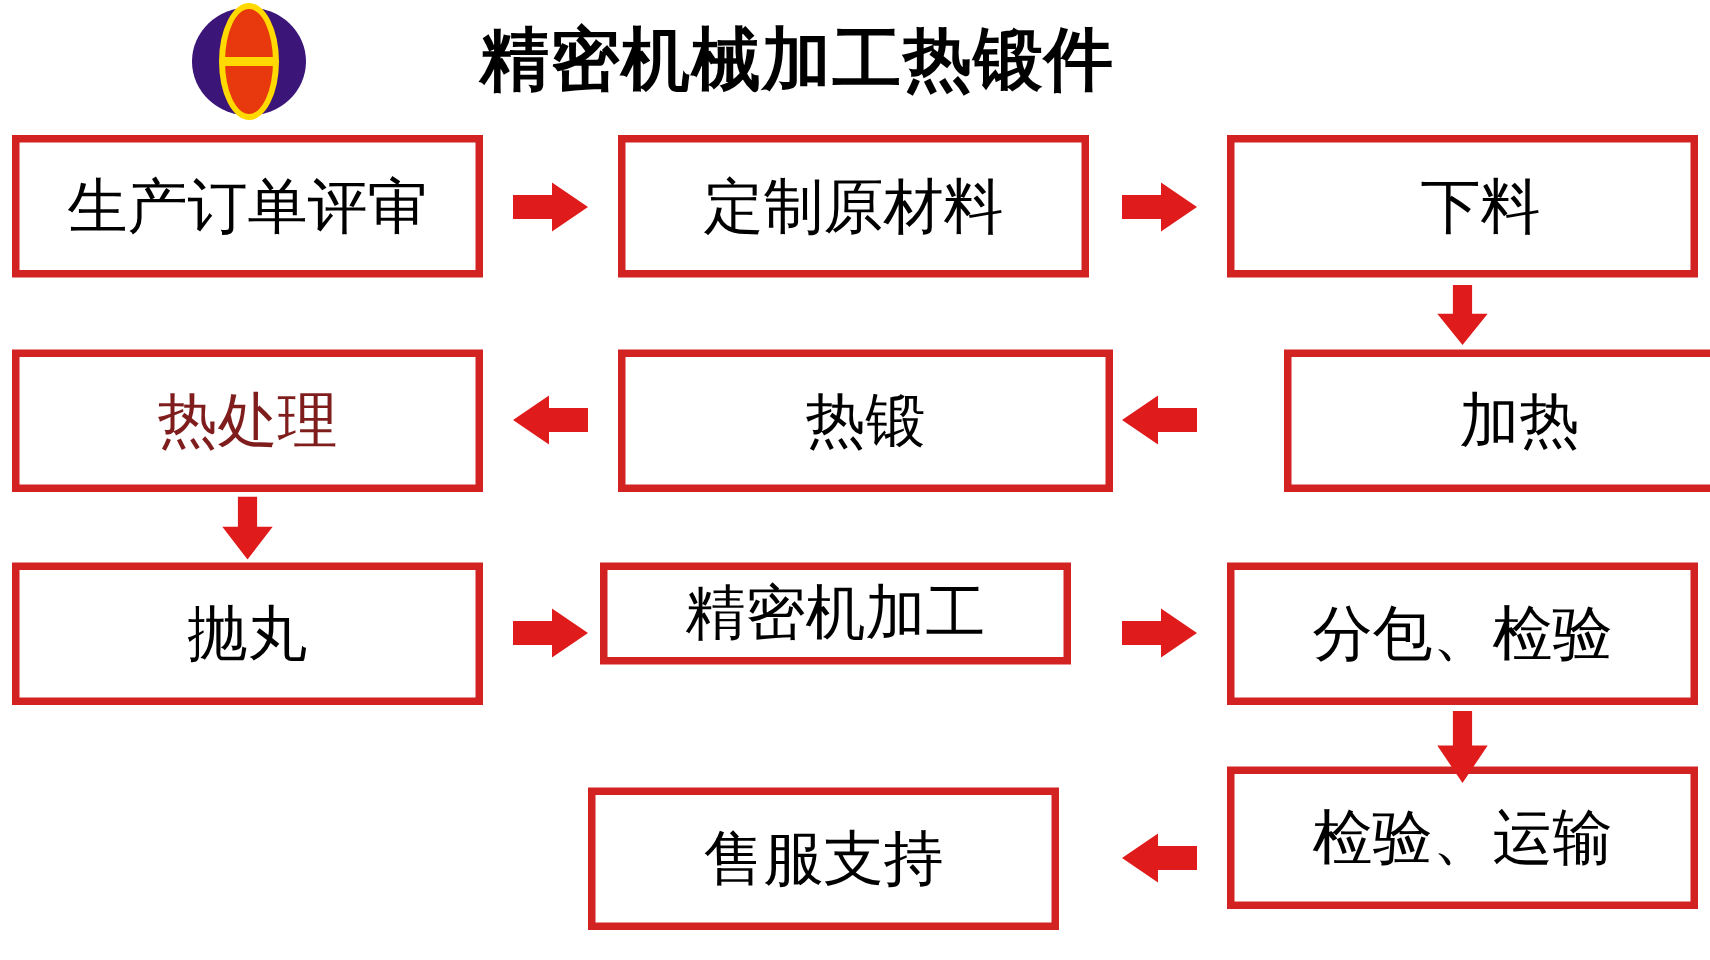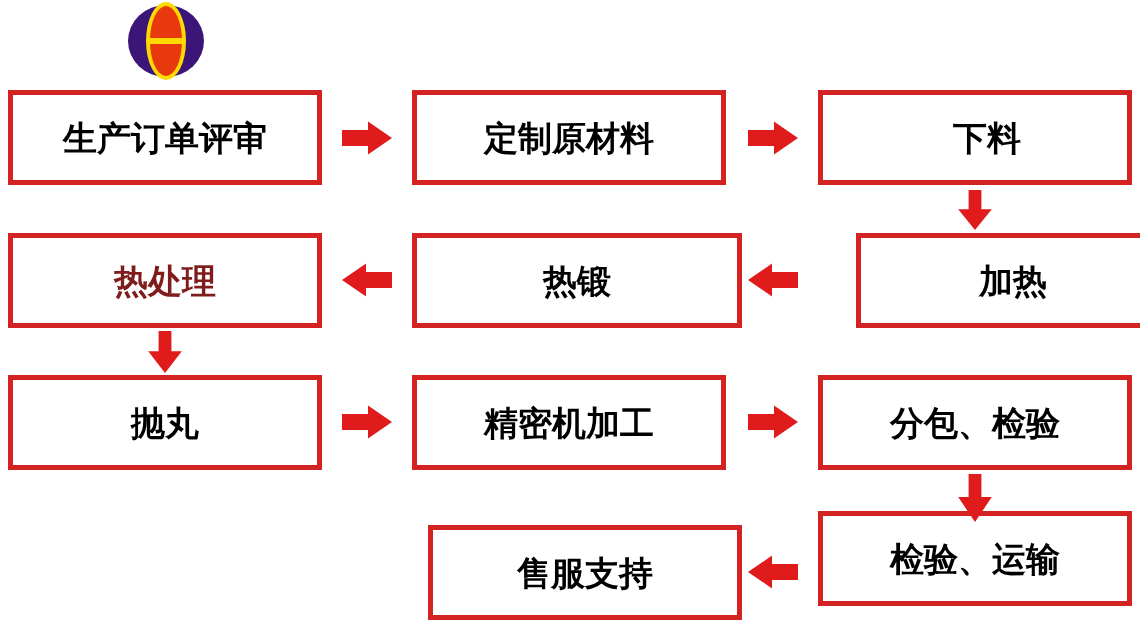--- a/index.html
+++ b/index.html
@@ -71,22 +71,22 @@
   .node {
     position: absolute;
     box-sizing: border-box;
     border: 5px solid #d32222;
     background: #ffffff;
     display: flex;
     align-items: center;
     justify-content: center;
   }
   .node-label {
-    font-size: 34px;
-    font-weight: 700;
+    font-size: 40px;
+    font-weight: 400;
     color: #000000;
     white-space: nowrap;
     line-height: 1;
   }
 
   
   .arrow {
     position: absolute;
   }
   .arrow svg { display: block; }
@@ -95,20 +95,21 @@
 <body>
 
 <div id="page">
 
   <div class="logo">
     <div class="outer"></div>
     <div class="inner"></div>
     <div class="bar"></div>
   </div>
 
+  <div class="page-title">精密机械加工热锻件</div>
 
   <div id="flow-layer">
       <div class="node" style="left: 8px; top: 90px; width: 314px; height: 95px; border-color: rgb(211, 34, 34);">
         <span class="node-label" style="color: rgb(0, 0, 0);">生产订单评审</span>
       </div>
       <div class="node" style="left: 412px; top: 90px; width: 314px; height: 95px; border-color: rgb(211, 34, 34);">
         <span class="node-label" style="color: rgb(0, 0, 0);">定制原材料</span>
       </div>
       <div class="node" style="left: 818px; top: 90px; width: 314px; height: 95px; border-color: rgb(211, 34, 34); padding-left: 24px;">
         <span class="node-label" style="color: rgb(0, 0, 0);">下料</span>
@@ -118,27 +119,27 @@
       </div>
       <div class="node" style="left: 412px; top: 233px; width: 330px; height: 95px; border-color: rgb(211, 34, 34);">
         <span class="node-label" style="color: rgb(0, 0, 0);">热锻</span>
       </div>
       <div class="node" style="left: 818px; top: 233px; width: 314px; height: 95px; border-color: rgb(211, 34, 34); margin-left: 38px;">
         <span class="node-label" style="color: rgb(0, 0, 0);">加热</span>
       </div>
       <div class="node" style="left: 8px; top: 375px; width: 314px; height: 95px; border-color: rgb(211, 34, 34);">
         <span class="node-label" style="color: rgb(0, 0, 0);">抛丸</span>
       </div>
-      <div class="node" style="left: 412px; top: 375px; width: 314px; height: 95px; border-color: rgb(211, 34, 34); align-items: center;">
+      <div class="node" style="left: 400px; top: 375px; width: 314px; height: 68px; border-color: rgb(211, 34, 34); align-items: center;">
         <span class="node-label" style="color: rgb(0, 0, 0);">精密机加工</span>
       </div>
       <div class="node" style="left: 818px; top: 375px; width: 314px; height: 95px; border-color: rgb(211, 34, 34);">
         <span class="node-label" style="color: rgb(0, 0, 0);">分包、检验</span>
       </div>
-      <div class="node" style="left: 428px; top: 525px; width: 314px; height: 95px; border-color: rgb(211, 34, 34);">
+      <div class="node" style="left: 392px; top: 525px; width: 314px; height: 95px; border-color: rgb(211, 34, 34);">
         <span class="node-label" style="color: rgb(0, 0, 0);">售服支持</span>
       </div>
       <div class="node" style="left: 818px; top: 511px; width: 314px; height: 95px; border-color: rgb(211, 34, 34);">
         <span class="node-label" style="color: rgb(0, 0, 0);">检验、运输</span>
       </div>
       <div class="arrow" style="left: 342px; top: 118px; width: 50px; height: 40px;">
         <svg width="50" height="40" viewBox="0 0 50 40">
           <path d="M0,12 L26,12 L26,3.5999999999999996 L50,20 L26,36.4 L26,28 L0,28 Z" fill="#e01b1b"></path>
         </svg>
       </div>

